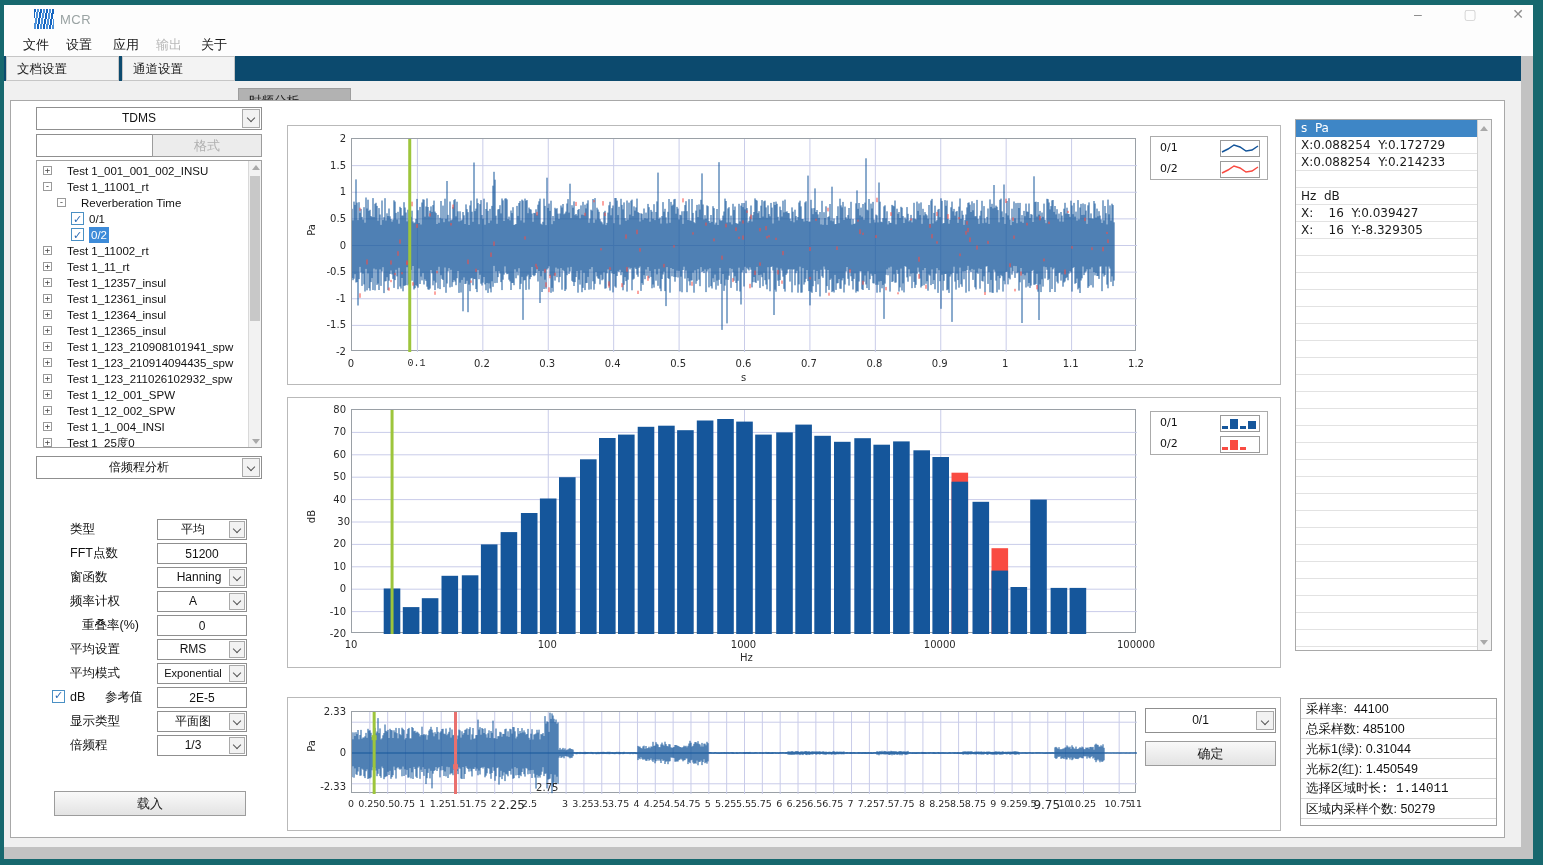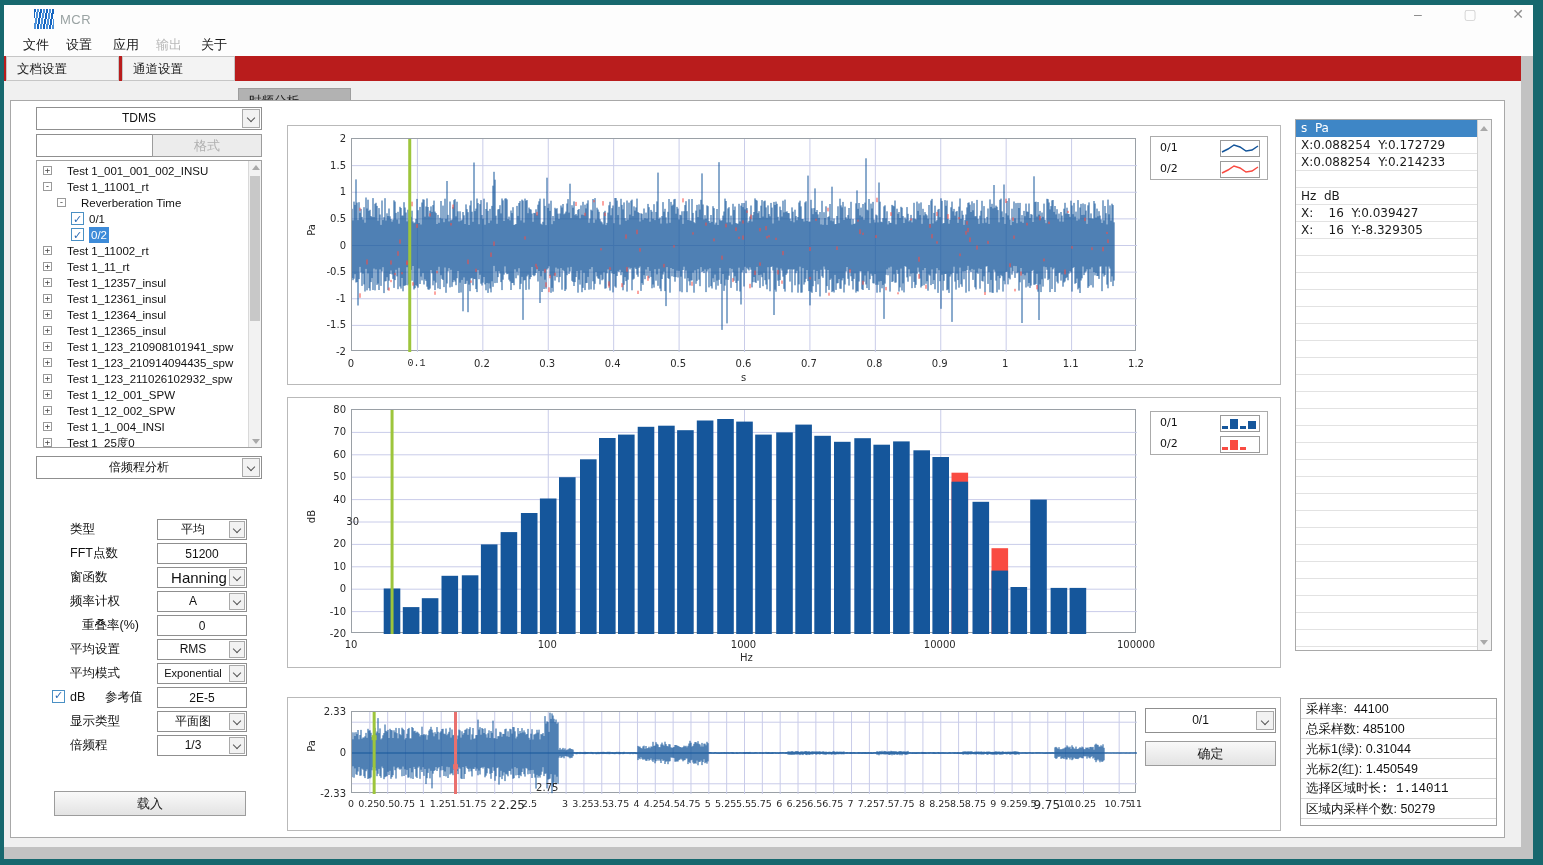--- a/index.html
+++ b/index.html
@@ -11,21 +11,21 @@
   .titlebar { position:absolute; left:4px; top:5px; right:10px; height:28px; background:#fdfdfd; }
   .title-text { position:absolute; left:56px; top:7px; font-size:13px; color:#9aa3a3; letter-spacing:.5px; }
   .logo { position:absolute; left:30px; top:4px; width:20px; height:20px;
           background:repeating-linear-gradient(100deg,#1565c0 0 2px,#ffffff 2px 3px,#4a90d9 3px 5px,#ffffff 5px 6px); }
   .winbtn { position:absolute; top:2px; width:30px; height:24px; color:#8f8f8f; font-size:14px; text-align:center; line-height:24px; cursor:default; }
   
   .menubar { position:absolute; left:4px; top:33px; right:10px; height:23px; background:#fdfdfd; }
   .menu-item { position:absolute; top:0; height:23px; line-height:23px; font-size:13px; color:#1a1a1a; padding:0 4px; }
   .menu-item.disabled { color:#b8b8b8; }
   
-  .tabstrip { position:absolute; left:4px; top:56px; right:10px; height:25px; background:#b91c1c; }
+  .tabstrip { position:absolute; left:4px; top:56px; right:10px; height:25px; background:#0c4a6e; }
   .tab { position:absolute; top:0; height:25px; width:113px; line-height:25px; font-size:12.5px; color:#1a1a1a;
          background:#f3f3f3; border:1px solid #c6c6c6; padding-left:10px; }
   .tab.active { background:#b2b2b2; border-color:#9d9d9d; }
   
   .main { position:absolute; left:10px; top:100px; width:1495px; height:738px; background:#ffffff; border:1px solid #a8a8a8; }
   
   .select { position:absolute; background:#fff; border:1px solid #8f8f8f; font-size:12px; color:#111; }
   .sel-val { position:absolute; left:0; right:20px; top:0; bottom:0; text-align:center; line-height:20px; }
   .sel-btn { position:absolute; right:1px; top:1px; bottom:1px; width:18px; background:#f2f2f2; border:1px solid #a9a9a9; }
   .chev { position:absolute; left:5px; top:5px; width:6px; height:6px; border-right:1.5px solid #555; border-bottom:1.5px solid #555; transform:rotate(45deg); }
@@ -210,21 +210,21 @@
     <div class="select" style="left: 157px; top: 519px; width: 90px; height: 21px;">
       <span class="sel-val" style="line-height: 19px; right: 18px; font-size: 12px;">平均</span>
       <span class="sel-btn" style="width: 16px;">
         <span class="chev" style="left: 4px; top: 4px;"></span>
       </span>
     </div>
     <div class="fld-label" style="left: 70px; top: 543px;">FFT点数</div>
     <input class="tinput" value="51200" style="left: 157px; top: 543px; width: 90px; height: 21px;">
     <div class="fld-label" style="left: 70px; top: 567px;">窗函数</div>
     <div class="select" style="left: 157px; top: 567px; width: 90px; height: 21px;">
-      <span class="sel-val" style="line-height: 19px; right: 6px; font-size: 15px;">Hanning</span>
+      <span class="sel-val" style="line-height: 19px; right: 6px; font-size: 12px;">Hanning</span>
       <span class="sel-btn" style="width: 16px;">
         <span class="chev" style="left: 4px; top: 4px;"></span>
       </span>
     </div>
     <div class="fld-label" style="left: 70px; top: 591px;">频率计权</div>
     <div class="select" style="left: 157px; top: 591px; width: 90px; height: 21px;">
       <span class="sel-val" style="line-height: 19px; right: 18px; font-size: 12px;">A</span>
       <span class="sel-btn" style="width: 16px;">
         <span class="chev" style="left: 4px; top: 4px;"></span>
       </span>
@@ -370,21 +370,21 @@
         <rect x="678.2" y="89.6" width="16.6" height="134.4" fill="#15569B"></rect>
         <rect x="698.6" y="177.9" width="16.6" height="46.1" fill="#15569B"></rect>
         <rect x="717.6" y="177.9" width="16.6" height="46.1" fill="#15569B"></rect>
         <line x1="40.05854659622524" y1="0" x2="40.05854659622524" y2="224" stroke="#9DC53C" stroke-width="3"></line>
       </svg></div>
     <div class="ytick" style="left: 24px; top: 11px;">80</div>
     <div class="ytick" style="left: 24px; top: 33.4px;">70</div>
     <div class="ytick" style="left: 24px; top: 55.8px;">60</div>
     <div class="ytick" style="left: 24px; top: 78.2px;">50</div>
     <div class="ytick" style="left: 24px; top: 100.6px;">40</div>
-    <div class="ytick" style="left: 37px; top: 123px;">30</div>
+    <div class="ytick" style="left: 28px; top: 123px;">30</div>
     <div class="ytick" style="left: 24px; top: 145.4px;">20</div>
     <div class="ytick" style="left: 24px; top: 167.8px;">10</div>
     <div class="ytick" style="left: 24px; top: 190.2px;">0</div>
     <div class="ytick" style="left: 24px; top: 212.6px;">-10</div>
     <div class="ytick" style="left: 24px; top: 235px;">-20</div>
     <div class="tick" style="left: 63px; top: 241px;">10</div>
     <div class="tick" style="left: 259.25px; top: 241px;">100</div>
     <div class="tick" style="left: 455.5px; top: 241px;">1000</div>
     <div class="tick" style="left: 651.75px; top: 241px;">10000</div>
     <div class="tick" style="left: 848px; top: 241px;">100000</div>
@@ -439,21 +439,21 @@
         <line x1="0" y1="71.79399141630901" x2="785" y2="71.79399141630901" stroke="#C9CCE9" stroke-width="1"></line>
         <line x1="0" y1="41" x2="785" y2="41" stroke="#15569B" stroke-width="1"></line>
         <path d="M0 20.3V65.2M1 27.3V54.3M2 20.4V65.7M3 24.0V56.4M4 20.2V62.3M5 22.1V62.9M6 18.0V59.5M7 27.3V55.0M8 23.0V63.8M9 17.9V63.5M10 26.7V56.7M11 25.5V57.7M12 25.6V64.2M13 24.3V66.1M14 20.9V59.2M15 25.8V57.4M16 16.8V67.0M17 18.6V66.1M18 18.3V66.4M19 20.8V65.4M20 25.1V58.3M21 26.3V55.2M22 15.6V64.6M23 15.9V56.1M24 21.3V58.6M25 19.5V64.2M26 6.1V61.8M27 21.1V56.9M28 16.4V64.1M29 27.4V65.8M30 26.3V54.6M31 23.3V56.2M32 21.1V67.2M33 12.5V65.2M34 18.8V64.5M35 19.6V64.2M36 17.9V59.8M37 26.0V63.0M38 16.8V58.8M39 18.0V66.8M40 18.3V65.1M41 26.0V63.2M42 18.3V54.6M43 20.3V58.2M44 15.9V66.6M45 21.2V56.3M46 26.3V55.0M47 16.1V56.6M48 22.2V57.7M49 23.2V56.8M50 15.7V64.3M51 16.9V54.6M52 18.1V64.0M53 27.4V57.3M54 26.0V62.8M55 21.8V57.9M56 17.0V65.7M57 15.9V65.4M58 26.4V56.1M59 26.4V66.4M60 15.0V60.3M61 16.0V67.0M62 19.3V54.9M63 18.8V57.0M64 20.9V64.7M65 19.7V66.0M66 20.5V55.7M67 21.7V54.5M68 24.4V66.8M69 23.0V57.7M70 14.7V60.0M71 23.1V55.2M72 22.0V63.9M73 23.2V57.0M74 22.4V72.0M75 27.7V66.2M76 23.2V60.9M77 18.6V56.6M78 17.2V66.4M79 14.8V58.8M80 17.7V76.4M81 20.6V61.7M82 24.3V59.0M83 20.2V58.2M84 21.8V55.1M85 15.1V59.0M86 19.8V56.4M87 27.5V55.0M88 20.5V65.4M89 19.3V58.4M90 17.0V54.2M91 16.8V58.2M92 21.6V64.0M93 22.2V59.5M94 16.5V64.4M95 23.2V54.8M96 21.7V66.0M97 19.8V55.2M98 15.7V62.5M99 25.6V61.3M100 17.5V61.4M101 23.3V63.2M102 22.9V57.5M103 26.5V64.6M104 23.9V66.0M105 27.2V59.1M106 23.5V62.1M107 17.6V55.3M108 18.4V56.7M109 25.6V66.5M110 19.3V67.0M111 22.6V55.0M112 21.0V66.9M113 17.9V62.0M114 17.5V54.3M115 16.4V55.9M116 22.8V57.0M117 17.1V59.6M118 15.2V56.7M119 27.6V59.3M120 22.4V64.5M121 16.0V56.8M122 26.8V57.0M123 26.4V55.3M124 23.1V58.8M125 23.0V56.7M126 7.6V63.3M127 17.6V58.6M128 15.2V62.5M129 22.7V56.0M130 16.0V55.1M131 16.9V56.5M132 21.0V54.9M133 16.3V65.3M134 22.3V63.7M135 25.6V61.3M136 21.3V56.0M137 18.3V56.7M138 26.0V61.8M139 19.0V66.8M140 20.8V61.0M141 8.6V55.3M142 26.2V58.8M143 26.3V68.8M144 16.5V64.2M145 26.8V56.1M146 24.2V55.4M147 24.2V72.6M148 19.8V65.1M149 20.4V58.8M150 24.7V67.1M151 21.9V63.6M152 22.0V60.4M153 17.2V69.1M154 16.7V61.8M155 24.3V62.6M156 19.3V64.3M157 24.9V58.8M158 16.8V59.0M159 17.3V62.6M160 21.6V56.7M161 15.0V66.8M162 15.2V66.1M163 19.3V55.1M164 26.4V63.4M165 24.6V56.2M166 16.0V63.0M167 21.8V66.2M168 19.0V62.9M169 21.1V64.2M170 16.1V60.0M171 20.4V56.6M172 18.4V62.2M173 20.4V64.6M174 22.5V55.9M175 22.0V56.6M176 16.9V62.3M177 25.8V58.4M178 27.7V61.9M179 21.7V58.1M180 17.2V66.0M181 27.5V57.9M182 22.5V61.7M183 22.3V65.6M184 21.5V76.6M185 17.8V62.9M186 20.6V65.7M187 17.7V63.9M188 27.4V65.6M189 22.2V62.8M190 22.3V59.7M191 21.1V55.2M192 24.0V64.1M193 4.1V61.8M194 11.5V61.5M195 9.4V76.4M196 9.9V67.6M197 19.9V67.2M198 0.7V66.6M199 6.9V62.1M200 1.4V81.2M201 3.5V74.4M202 6.8V70.5M203 10.1V62.7M204 7.5V72.5M205 11.7V64.7M206 10.4V71.8M207 37.8V45.7M208 35.9V44.1M209 37.7V45.9M210 37.3V45.4M211 35.9V44.5M212 37.7V46.3M213 36.4V44.1M214 38.3V44.1M215 37.7V44.5M216 37.5V44.5M217 36.7V45.3M218 36.2V46.3M219 37.0V45.7M220 37.2V45.8M221 37.6V44.2M222 39.9V41.7M223 40.3V41.7M224 40.2V42.2M225 40.0V42.2M226 40.0V41.7M227 40.3V41.8M228 39.9V42.1M229 40.1V41.7M230 40.2V41.9M231 40.2V42.0M232 40.1V41.9M233 39.8V42.2M234 40.0V42.0M235 40.0V41.9M236 40.0V41.8M237 40.1V41.6M238 40.3V41.8M239 39.9V41.7M240 40.0V41.9M241 40.1V42.2M242 40.3V41.6M243 40.2V41.7M244 40.2V42.2M245 40.3V42.2M246 39.9V41.9M247 40.2V42.2M248 40.1V41.8M249 39.9V41.8M250 40.1V41.8M251 39.8V42.1M252 39.9V41.8M253 40.0V42.0M254 40.3V41.9M255 39.9V42.1M256 39.8V41.7M257 39.9V42.2M258 39.8V42.1M259 40.3V41.6M260 40.0V42.0M261 40.1V42.0M262 40.3V42.1M263 40.1V42.2M264 40.0V41.8M265 39.8V41.8M266 40.3V41.8M267 39.8V42.2M268 40.0V42.2M269 40.1V41.9M270 40.3V41.6M271 40.0V42.2M272 39.8V42.0M273 40.2V41.7M274 40.3V41.6M275 40.2V41.8M276 40.3V41.8M277 40.1V41.7M278 40.3V42.2M279 40.0V41.7M280 40.1V41.6M281 40.2V42.2M282 40.0V41.6M283 40.0V41.9M284 40.3V42.1M285 40.3V42.1M286 33.9V48.1M287 34.7V46.3M288 34.6V47.2M289 36.0V45.2M290 36.5V46.8M291 34.4V47.8M292 33.7V46.9M293 36.8V47.7M294 34.0V48.9M295 36.4V48.7M296 36.0V47.0M297 34.7V48.7M298 36.2V47.9M299 34.5V46.4M300 34.7V48.5M301 29.8V49.9M302 34.0V47.6M303 33.5V51.3M304 30.2V49.2M305 31.8V47.1M306 32.6V48.7M307 35.1V47.2M308 35.2V48.7M309 32.4V51.0M310 30.6V47.3M311 32.6V48.9M312 33.7V48.4M313 29.7V52.0M314 32.1V49.7M315 33.9V49.2M316 34.4V52.2M317 32.1V49.5M318 32.4V49.2M319 35.3V45.4M320 35.9V45.7M321 35.5V45.6M322 35.0V46.1M323 33.0V49.7M324 33.0V49.6M325 33.5V49.4M326 33.9V49.5M327 34.4V48.1M328 35.0V47.5M329 35.2V46.7M330 35.8V47.7M331 35.0V49.3M332 33.7V48.3M333 34.5V48.1M334 33.8V46.5M335 35.3V46.5M336 33.8V52.1M337 31.5V49.9M338 28.8V51.1M339 30.7V48.3M340 34.6V47.8M341 33.8V50.6M342 31.8V51.9M343 30.1V51.0M344 30.1V51.7M345 31.4V48.6M346 29.2V53.3M347 31.8V49.8M348 32.5V49.9M349 34.5V48.6M350 30.9V53.1M351 34.6V50.0M352 31.7V47.2M353 31.7V51.2M354 33.3V50.3M355 29.8V51.7M356 31.2V49.4M357 40.1V41.7M358 40.0V41.6M359 40.1V41.8M360 40.4V41.7M361 40.4V41.7M362 40.4V41.9M363 40.0V41.5M364 40.2V41.7M365 40.5V41.9M366 40.3V41.8M367 40.5V42.0M368 40.3V41.9M369 40.3V41.8M370 40.2V41.9M371 40.3V41.6M372 40.1V41.9M373 40.1V41.7M374 40.4V41.9M375 40.3V41.6M376 40.2V41.7M377 40.3V41.9M378 40.4V41.7M379 40.1V41.5M380 40.1V41.9M381 40.0V41.9M382 40.4V42.0M383 40.5V41.5M384 40.3V41.8M385 40.1V42.0M386 40.5V41.8M387 40.3V41.7M388 40.2V41.6M389 40.3V41.6M390 40.4V41.7M391 40.3V41.6M392 40.0V41.9M393 40.2V42.0M394 40.1V41.8M395 40.0V41.7M396 40.1V41.9M397 40.1V42.0M398 39.9V41.8M399 40.4V41.9M400 40.4V41.7M401 40.4V41.9M402 40.4V41.8M403 40.1V41.8M404 40.1V41.6M405 40.3V41.8M406 40.4V41.6M407 40.5V41.6M408 40.0V41.9M409 40.4V41.6M410 40.3V41.7M411 40.2V42.0M412 40.4V41.6M413 40.3V41.6M414 39.9V41.7M415 40.3V42.0M416 40.0V41.9M417 40.0V41.9M418 40.4V41.9M419 40.3V42.0M420 40.2V42.0M421 40.0V42.0M422 40.4V41.6M423 40.0V41.5M424 40.4V42.0M425 40.3V41.6M426 40.3V41.9M427 40.5V42.0M428 40.0V41.6M429 40.3V41.6M430 40.2V41.6M431 40.0V41.5M432 40.3V41.6M433 40.3V41.6M434 40.0V42.0M435 40.1V41.6M436 39.4V42.6M437 39.5V42.6M438 39.6V42.8M439 39.5V42.7M440 39.0V42.9M441 39.4V42.6M442 39.9V42.8M443 39.5V42.5M444 39.0V42.4M445 39.2V42.6M446 39.1V42.3M447 39.9V42.5M448 39.8V43.1M449 39.3V42.4M450 39.5V42.6M451 39.4V43.1M452 39.8V42.1M453 39.0V42.2M454 39.1V43.0M455 39.2V43.1M456 39.8V42.2M457 39.0V43.0M458 39.9V42.7M459 39.6V42.2M460 39.4V42.5M461 39.3V42.4M462 39.6V41.9M463 39.4V41.9M464 39.6V42.7M465 39.3V42.4M466 39.7V42.0M467 39.3V42.3M468 39.3V42.5M469 39.8V42.0M470 39.7V41.9M471 39.3V42.4M472 39.5V42.4M473 40.1V42.6M474 39.5V42.7M475 40.1V42.3M476 39.9V41.9M477 39.8V42.5M478 39.7V41.9M479 40.0V42.5M480 39.9V42.7M481 39.3V41.9M482 39.3V42.4M483 39.7V42.7M484 40.1V42.4M485 39.4V42.2M486 40.0V42.2M487 39.6V42.3M488 39.8V41.9M489 39.6V42.3M490 39.9V42.2M491 39.7V42.2M492 39.5V42.3M493 40.4V41.6M494 40.2V41.8M495 40.0V41.8M496 40.2V41.7M497 40.5V41.6M498 40.0V42.0M499 40.0V42.0M500 40.3V41.7M501 40.2V41.9M502 40.0V41.6M503 40.2V42.0M504 40.4V41.6M505 40.4V41.8M506 40.1V41.7M507 40.0V42.0M508 40.2V41.7M509 40.2V41.8M510 40.3V42.0M511 40.0V41.8M512 40.2V41.8M513 40.0V42.0M514 40.1V41.9M515 40.4V42.0M516 40.0V41.7M517 40.2V41.9M518 40.5V41.7M519 40.0V42.0M520 40.5V42.0M521 40.3V41.9M522 40.1V41.6M523 40.2V41.6M524 40.1V41.8M525 39.2V42.7M526 39.6V42.4M527 39.6V43.3M528 39.0V42.2M529 39.6V42.4M530 38.8V42.2M531 39.8V42.2M532 38.9V42.4M533 39.1V42.4M534 39.2V42.5M535 39.8V42.2M536 39.4V42.4M537 39.3V43.0M538 39.4V43.0M539 38.8V42.2M540 39.0V43.3M541 39.4V42.2M542 39.0V43.0M543 39.5V42.5M544 39.1V42.2M545 39.8V42.9M546 39.7V42.6M547 39.3V42.3M548 39.0V43.2M549 39.2V42.2M550 39.4V43.3M551 39.7V42.2M552 39.2V42.2M553 39.8V42.6M554 39.4V42.9M555 39.6V42.5M556 38.9V42.3M557 40.4V41.6M558 40.0V41.8M559 40.4V41.6M560 40.3V42.0M561 40.2V41.9M562 40.3V41.8M563 40.2V42.0M564 40.4V42.0M565 40.1V42.0M566 40.3V41.6M567 40.1V41.9M568 40.4V41.6M569 40.4V41.7M570 39.9V41.8M571 40.1V42.0M572 40.1V41.8M573 40.2V42.0M574 40.2V41.9M575 40.5V41.8M576 40.1V41.5M577 40.3V42.0M578 40.1V41.6M579 40.2V41.5M580 40.4V41.7M581 40.1V41.8M582 40.0V42.0M583 40.3V41.9M584 40.4V42.0M585 40.4V41.5M586 40.0V41.8M587 40.0V41.9M588 40.5V41.8M589 40.3V41.8M590 40.4V41.6M591 40.1V41.8M592 40.4V41.7M593 40.3V41.9M594 40.4V41.6M595 40.5V41.8M596 40.5V41.9M597 40.2V41.7M598 40.1V41.8M599 40.4V41.8M600 40.5V41.5M601 40.1V41.6M602 40.4V41.9M603 40.0V41.9M604 40.4V41.7M605 40.3V42.0M606 40.0V41.9M607 40.5V41.9M608 40.3V42.0M609 40.4V42.1M610 40.1V41.9M611 39.5V42.7M612 39.5V42.4M613 39.3V41.9M614 39.5V42.5M615 39.6V42.2M616 39.3V42.7M617 39.5V42.2M618 39.4V42.2M619 39.3V42.4M620 39.4V42.0M621 40.1V42.2M622 39.9V42.2M623 39.7V42.3M624 39.6V42.5M625 39.7V42.1M626 39.6V42.0M627 39.6V42.5M628 39.8V41.9M629 39.5V42.6M630 39.6V42.3M631 40.1V42.5M632 39.5V42.4M633 40.0V41.9M634 39.8V41.9M635 39.6V42.7M636 39.7V42.7M637 39.5V41.9M638 39.8V42.2M639 39.9V42.4M640 40.0V42.5M641 39.8V42.7M642 40.0V42.5M643 39.5V42.5M644 39.3V42.6M645 39.7V42.7M646 39.6V41.9M647 39.6V42.4M648 39.6V42.7M649 40.1V42.5M650 39.5V42.5M651 39.4V42.4M652 39.9V42.0M653 39.9V41.9M654 39.7V42.2M655 40.0V42.4M656 39.5V41.9M657 39.9V42.1M658 39.6V42.7M659 39.8V42.3M660 39.7V42.2M661 39.6V41.9M662 39.4V42.4M663 39.2V42.7M664 39.4V42.6M665 39.6V42.3M666 39.7V42.1M667 40.0V42.7M668 40.5V41.5M669 40.4V41.7M670 40.4V41.6M671 40.2V41.7M672 40.4V41.5M673 40.1V41.7M674 40.3V41.8M675 40.4V41.9M676 40.3V41.5M677 40.3V41.5M678 40.1V41.5M679 40.4V41.6M680 40.5V41.8M681 40.2V41.8M682 40.5V41.6M683 40.4V41.4M684 40.2V41.7M685 40.2V41.6M686 40.2V41.6M687 40.2V41.5M688 40.2V41.7M689 40.4V41.5M690 40.3V41.5M691 40.3V41.7M692 40.5V41.8M693 40.3V41.8M694 40.4V41.9M695 40.2V41.6M696 40.5V41.8M697 40.2V41.5M698 40.3V41.8M699 40.3V41.8M700 40.2V41.6M701 40.2V41.8M702 40.4V41.7M703 35.4V45.9M704 34.9V46.9M705 35.7V46.3M706 36.9V44.7M707 35.2V44.9M708 37.3V44.3M709 37.3V46.8M710 37.2V46.4M711 36.6V46.1M712 36.5V47.0M713 35.6V45.4M714 35.4V47.4M715 33.4V47.4M716 34.6V45.4M717 35.7V45.9M718 34.7V47.5M719 36.9V45.5M720 33.3V48.2M721 34.9V47.3M722 36.4V45.6M723 36.8V46.4M724 34.6V47.0M725 37.0V46.7M726 36.9V47.1M727 36.3V46.1M728 35.2V45.2M729 36.1V45.7M730 34.6V46.2M731 35.4V46.3M732 37.2V44.2M733 37.2V44.4M734 35.5V44.2M735 36.0V46.6M736 35.4V44.4M737 36.7V45.7M738 35.0V46.4M739 34.9V45.0M740 35.4V44.1M741 34.9V46.5M742 37.7V45.5M743 32.7V48.1M744 31.7V50.2M745 32.7V48.4M746 32.9V47.2M747 34.6V48.5M748 34.7V50.3M749 33.3V48.7M750 34.4V50.0M751 32.3V49.3M752 35.8V48.3M753 40.6V41.3M754 40.6V41.5M755 40.5V41.3M756 40.6V41.3M757 40.7V41.4M758 40.6V41.3M759 40.6V41.5M760 40.7V41.3M761 40.5V41.3M762 40.6V41.5M763 40.6V41.3M764 40.7V41.5M765 40.5V41.4M766 40.6V41.3M767 40.7V41.5M768 40.6V41.5M769 40.5V41.5M770 40.6V41.4M771 40.6V41.4M772 40.5V41.3M773 40.7V41.5M774 40.5V41.5M775 40.5V41.4M776 40.7V41.4M777 40.6V41.5M778 40.5V41.5M779 40.6V41.3M780 40.6V41.3M781 40.7V41.4M782 40.5V41.3M783 40.5V41.3M784 40.7V41.4" stroke="#15569B" stroke-width="1" fill="none"></path>
         <line x1="22.154127272727273" y1="0" x2="22.154127272727273" y2="82" stroke="#9DC53C" stroke-width="3"></line>
         <rect x="19.654127272727273" y="23.163090128755364" width="5" height="5" fill="#9DC53C"></rect>
         <line x1="103.51645136363636" y1="0" x2="103.51645136363636" y2="82" stroke="#E9706E" stroke-width="3"></line>
         <rect x="101.01645136363636" y="52.197424892703864" width="5" height="5" fill="#E9706E"></rect>
       </svg></div>
     <div class="ytick" style="left: 24px; top: 13px;">2.33</div>
     <div class="ytick" style="left: 24px; top: 54px;">0</div>
-    <div class="ytick" style="left: 24px; top: 95px;">-2.33</div>
+    <div class="ytick" style="left: 24px; top: 88px;">-2.33</div>
     <div class="tick" style="left: 63px; top: 100px; font-size: 9.5px;">0</div>
     <div class="tick" style="left: 80.8409px; top: 100px; font-size: 9.5px;">0.25</div>
     <div class="tick" style="left: 98.6818px; top: 100px; font-size: 9.5px;">0.5</div>
     <div class="tick" style="left: 116.523px; top: 100px; font-size: 9.5px;">0.75</div>
     <div class="tick" style="left: 134.364px; top: 100px; font-size: 9.5px;">1</div>
     <div class="tick" style="left: 152.205px; top: 100px; font-size: 9.5px;">1.25</div>
     <div class="tick" style="left: 170.045px; top: 100px; font-size: 9.5px;">1.5</div>
     <div class="tick" style="left: 187.886px; top: 100px; font-size: 9.5px;">1.75</div>
     <div class="tick" style="left: 205.727px; top: 100px; font-size: 9.5px;">2</div>
     <div class="tick" style="left: 223.568px; top: 100px; font-size: 12px;">2.25</div>

